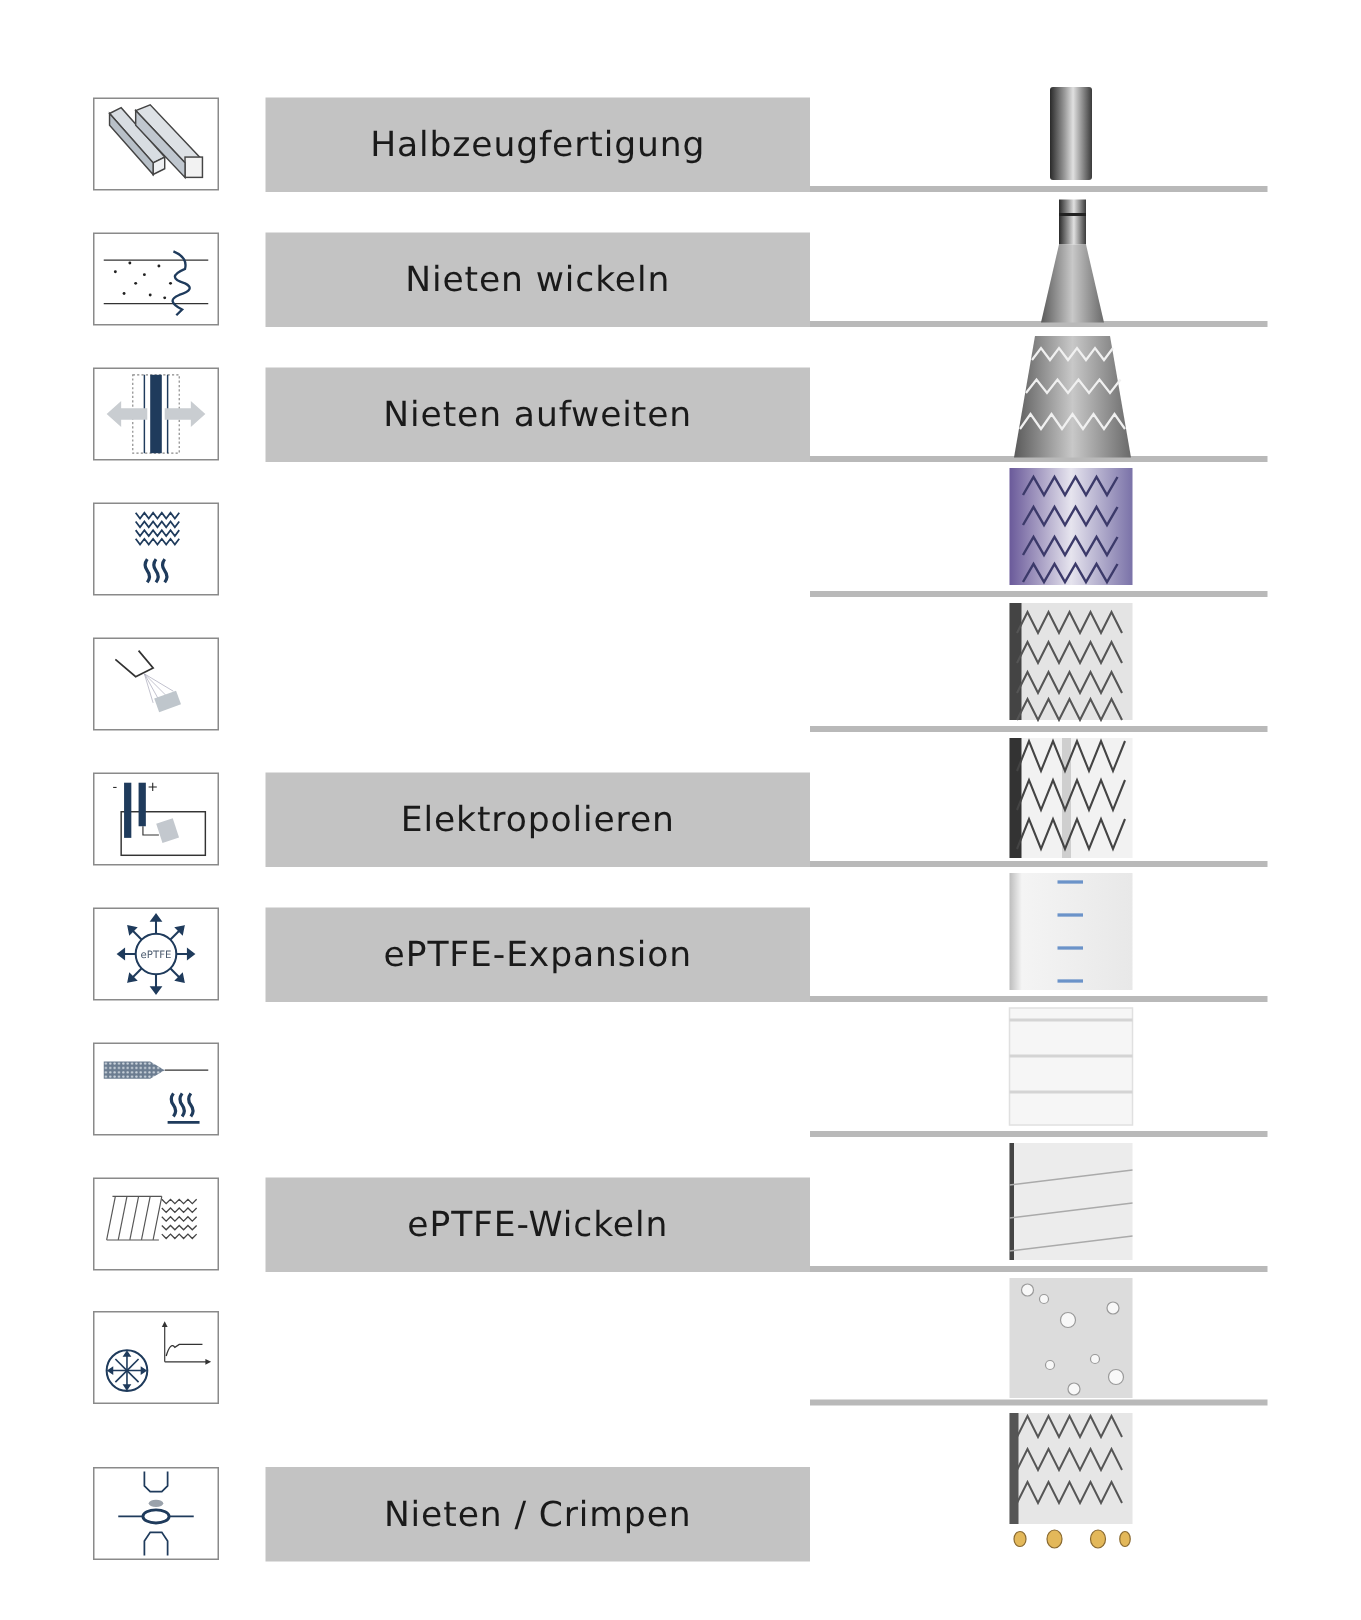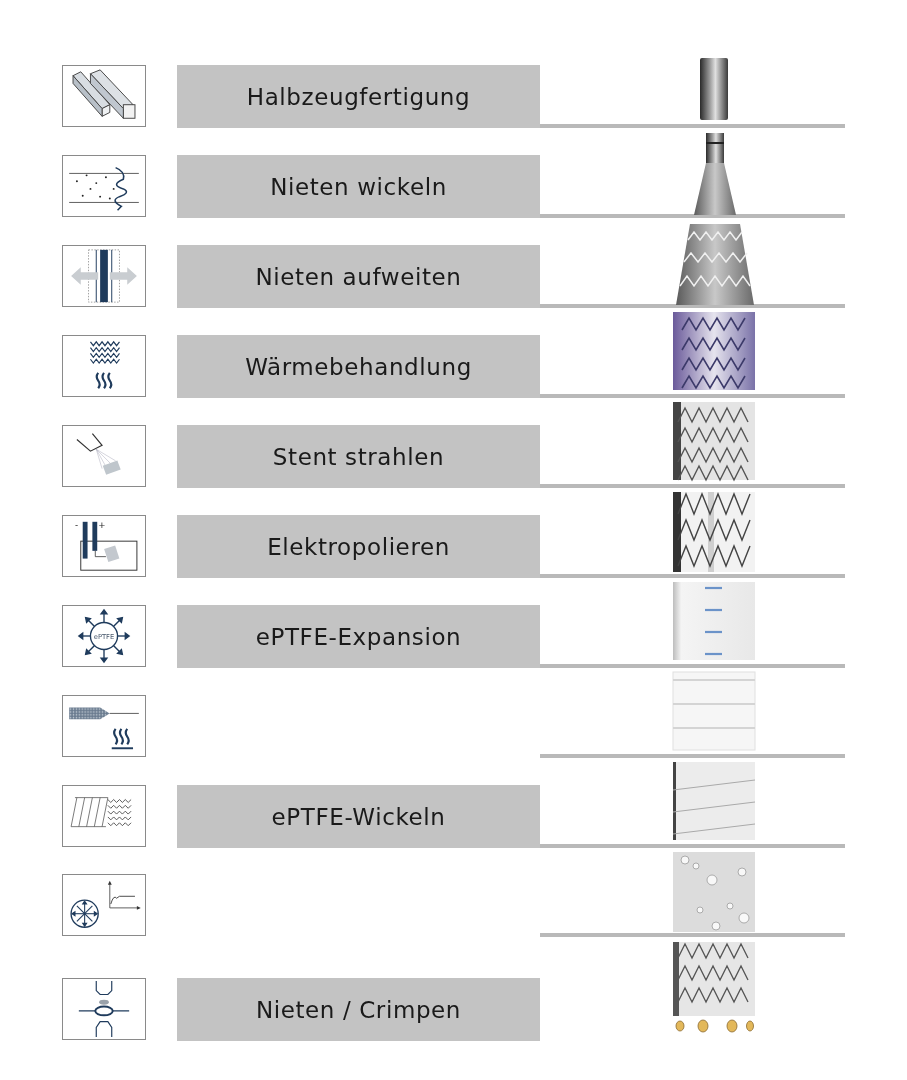--- a/index.html
+++ b/index.html
@@ -78,38 +78,36 @@
         <path d="M28,18 l3,4 l3,-4 l3,4 l3,-4 l3,4 l3,-4 l3,4 l3,-4 l3,4 l3,-4"></path>
         <path d="M28,24 l3,4 l3,-4 l3,4 l3,-4 l3,4 l3,-4 l3,4 l3,-4 l3,4 l3,-4"></path>
       </g>
       <g fill="none" stroke="#1f3b5c" stroke-width="2.2">
         <path d="M36,38 q-3,4 0,8 q3,4 0,8"></path>
         <path d="M42,38 q-3,4 0,8 q3,4 0,8"></path>
         <path d="M48,38 q-3,4 0,8 q3,4 0,8"></path>
       </g>
     </svg>
   </div>
-  <div class="label-box">Wärmebehandlung</div>
   <div class="underline"></div>
 </div>
 
 <div class="row" style="top:425px">
   <div class="icon-box">
     <svg viewBox="0 0 84 62">
       <path d="M14,14 L28,26 L40,20 L30,8" fill="none" stroke="#333" stroke-width="1.2"></path>
       <g stroke="#aab" stroke-width="0.5">
         <line x1="34" y1="24" x2="44" y2="42"></line>
           <line x1="34" y1="24" x2="50" y2="40"></line>
         <line x1="34" y1="24" x2="40" y2="44"></line>
           <line x1="34" y1="24" x2="54" y2="36"></line>
       </g>
       <rect x="42" y="38" width="16" height="10" fill="#bfc6cc" transform="rotate(-20 50 43)"></rect>
     </svg>
   </div>
-  <div class="label-box">Stent strahlen</div>
   <div class="underline"></div>
 </div>
 
 <div class="row" style="top:515px">
   <div class="icon-box">
     <svg viewBox="0 0 84 62">
       <text x="12" y="12" font-size="9" fill="#222" font-family="DejaVu Sans, sans-serif">-</text>
       <text x="36" y="12" font-size="9" fill="#222" font-family="DejaVu Sans, sans-serif">+</text>
       <rect x="18" y="26" width="58" height="30" fill="none" stroke="#333" stroke-width="1"></rect>
       <rect x="20" y="6" width="5" height="38" fill="#1f3b5c"></rect>

